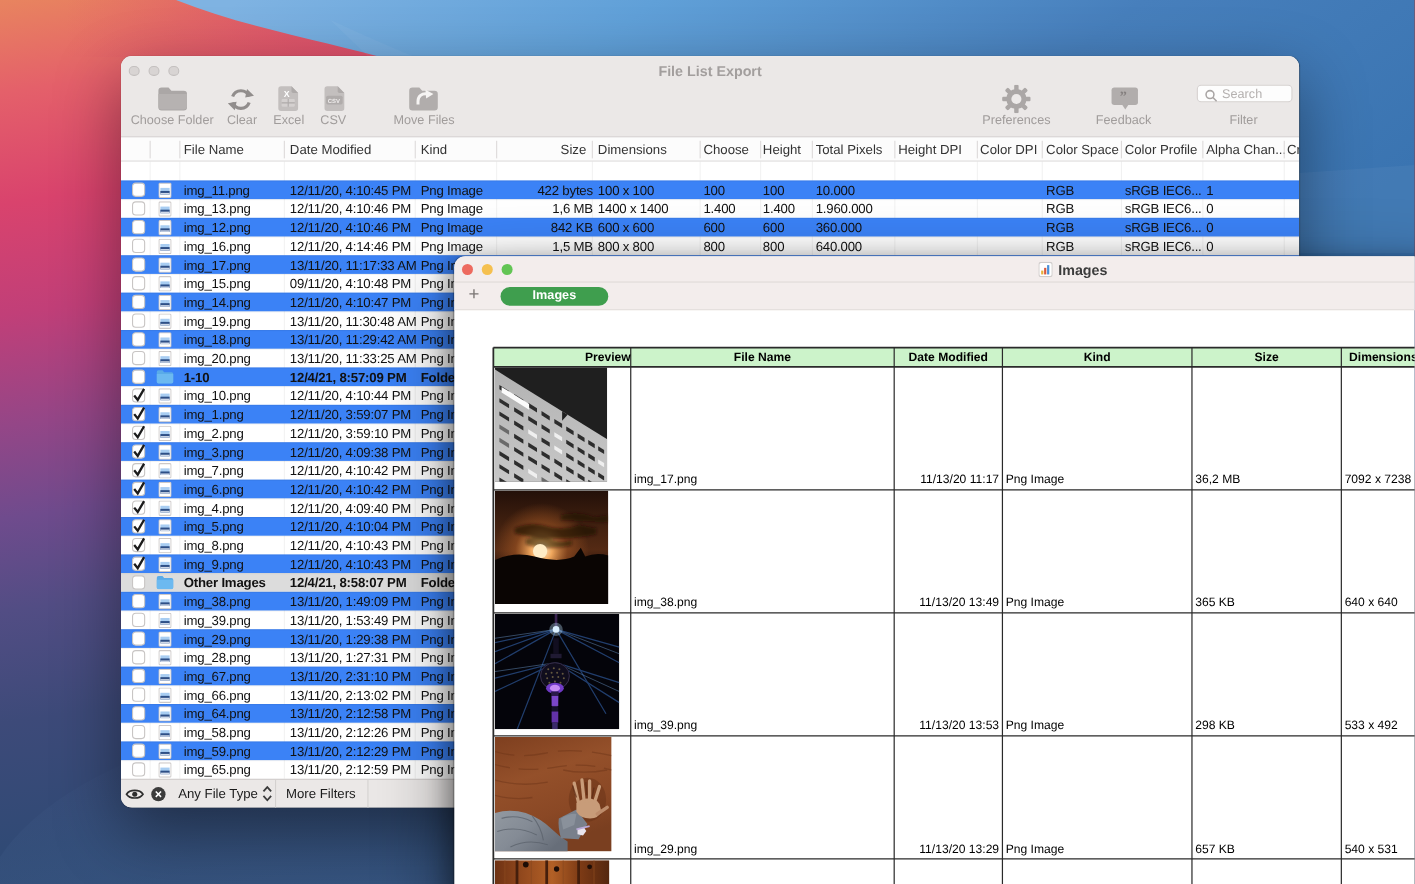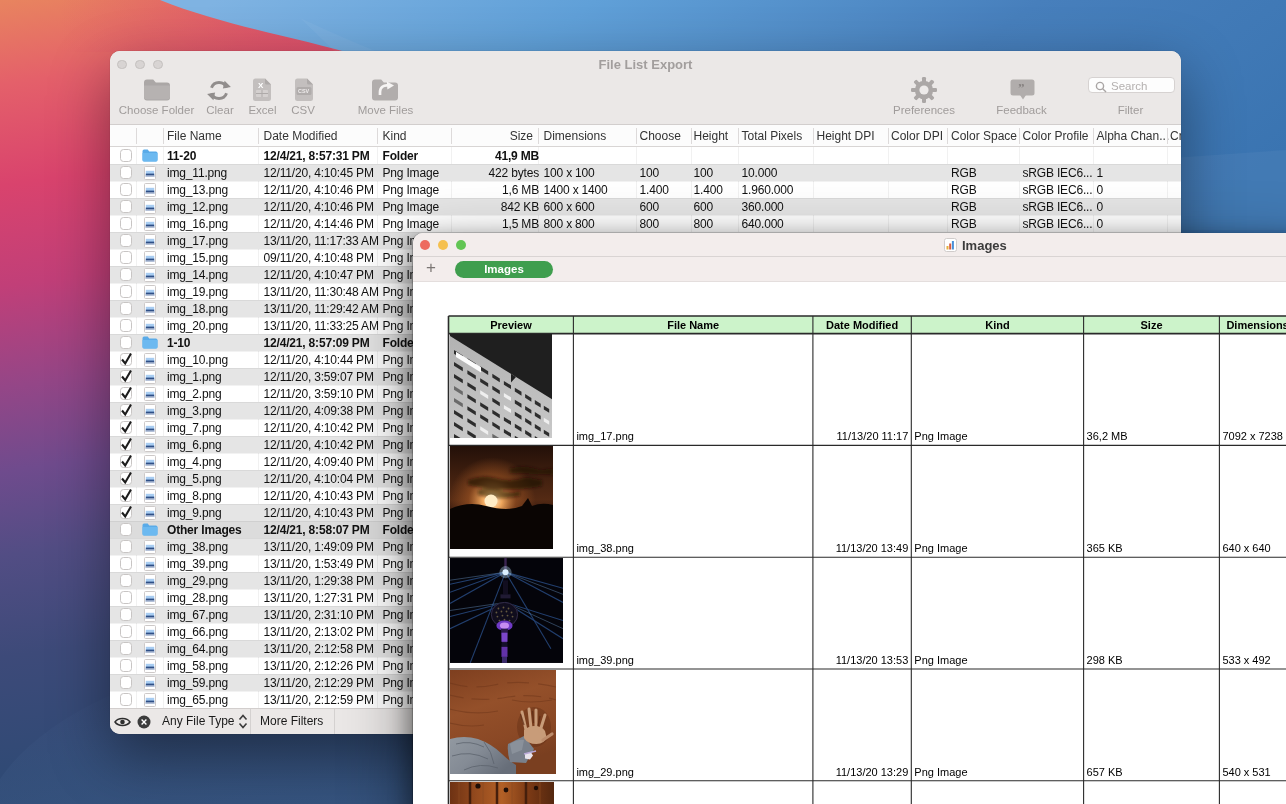--- a/index.html
+++ b/index.html
@@ -15,21 +15,21 @@
 #filesbox div{position:absolute;top:9px;font-size:12px;color:#4c4c4c;width:150px;text-align:center}
 #searchbox{position:absolute;left:978px;top:26px;width:87px;height:16px;background:#fdfdfd;border:1px solid #d6d2d1;border-radius:4px}
 #searchbox span{position:absolute;left:22px;top:1.5px;font-size:11.5px;color:#b4b0af}
 
 #thead{position:absolute;left:0;top:74px;width:1071px;height:22px;background:#fcfcfc;border-bottom:1px solid #d8d5d4}
 #thead .hl{position:absolute;font-size:12px;color:#333;top:4px;white-space:nowrap}
 .hsep{position:absolute;top:3px;height:16px;width:1px;background:#dddada}
 
 #rows{position:absolute;left:0;top:96px;width:1071px;height:561px;background:#fff}
 .row{position:absolute;left:0;width:1071px;height:17px;font-size:12px;color:#111;white-space:nowrap}
-.row.alt{background:#e5e5e5}
+.row.alt{background:#3b82f6}
 .row.sel{background:#dcdcdc}
 .row span{position:absolute;top:1.5px;letter-spacing:-0.18px}
 .row.bold span{font-weight:bold}
 .vsep{position:absolute;top:0;width:1px;height:561px;background:rgba(0,0,0,0.055)}
 .cb{position:absolute;left:9.5px;top:2px;width:12.5px;height:12.5px;border:1px solid #c8c5c4;border-radius:3.5px;background:#fff}
 .c-name{left:57px}.c-date{left:153.5px}.c-kind{left:272.5px}
 .c-size{left:290px;width:139px;text-align:right}
 .c-dim{left:433.5px}.c-w{left:529.5px}.c-h{left:583.5px}.c-tot{left:631.5px}
 .c-cs{left:841px}.c-cp{left:912.5px;width:100px;overflow:hidden}.c-al{left:986.5px}
 
@@ -196,31 +196,20 @@
       <div class="vsep" style="left:428px"></div>
       <div class="vsep" style="left:526px"></div>
       <div class="vsep" style="left:581px"></div>
       <div class="vsep" style="left:628px"></div>
       <div class="vsep" style="left:703px"></div>
       <div class="vsep" style="left:778px"></div>
       <div class="vsep" style="left:837px"></div>
       <div class="vsep" style="left:909px"></div>
       <div class="vsep" style="left:982.5px"></div>
       <div class="vsep" style="left:1057px"></div>
-      <div class="row bold" style="top:0px">
-        <div class="cb"></div>
-        <svg style="position:absolute;left:32px;top:2px" width="16" height="13">
-          <path d="M0.5,2.2 a1.6,1.6 0 0 1 1.6,-1.6 h3.6 l1.5,1.8 h6.7 a1.6,1.6 0 0 1 1.6,1.6 v6.8 a1.6,1.6 0 0 1 -1.6,1.6 h-11.8 a1.6,1.6 0 0 1 -1.6,-1.6 Z" fill="#5aabe8"></path>
-          <path d="M0.5,4 h15 v7 a1.6,1.6 0 0 1 -1.6,1.6 h-11.8 a1.6,1.6 0 0 1 -1.6,-1.6 Z" fill="#6cb9f0"></path>
-        </svg>
-        <span class="c-name">11-20</span>
-        <span class="c-date">12/4/21, 8:57:31 PM</span>
-        <span class="c-kind">Folder</span>
-        <span class="c-size">41,9 MB</span>
-      </div>
       <div class="row alt" style="top:17px">
         <div class="cb"></div>
         <svg style="position:absolute;left:34px;top:1.5px" width="12" height="14">
           <rect x="0.5" y="0.5" width="11" height="13" rx="1" fill="#fff" stroke="#cdc9c8"></rect>
           <rect x="1.8" y="4.8" width="8.4" height="6" fill="#a8cdf2"></rect>
           <rect x="1.8" y="7.6" width="8.4" height="3.2" fill="#2e4f86"></rect>
           <rect x="1.8" y="9.4" width="8.4" height="1.4" fill="#cfd8e8"></rect>
         </svg>
         <span class="c-name">img_11.png</span>
         <span class="c-date">12/11/20, 4:10:45 PM</span>
@@ -944,21 +933,21 @@
       <line x1="35.5" y1="547.8" x2="966.4" y2="547.8" stroke="#2a2a2a" stroke-width="1.1"></line>
       <line x1="35.5" y1="659.6" x2="966.4" y2="659.6" stroke="#2a2a2a" stroke-width="1.1"></line>
       <line x1="35.5" y1="83" x2="35.5" y2="659.6" stroke="#2a2a2a" stroke-width="1.6"></line>
       <line x1="160.4" y1="83" x2="160.4" y2="659.6" stroke="#2a2a2a" stroke-width="1.1"></line>
       <line x1="399.9" y1="83" x2="399.9" y2="659.6" stroke="#2a2a2a" stroke-width="1.1"></line>
       <line x1="498.3" y1="83" x2="498.3" y2="659.6" stroke="#2a2a2a" stroke-width="1.1"></line>
       <line x1="670.6" y1="83" x2="670.6" y2="659.6" stroke="#2a2a2a" stroke-width="1.1"></line>
       <line x1="806.4" y1="83" x2="806.4" y2="659.6" stroke="#2a2a2a" stroke-width="1.1"></line>
       <line x1="966.4" y1="83" x2="966.4" y2="659.6" stroke="#2a2a2a" stroke-width="1.1"></line>
     </svg>
-    <div style="position:absolute;left:35.5px;top:84px;width:124.9px;text-align:center;font-size:11px;font-weight:bold;line-height:16px">Preview</div>
+    <div style="position:absolute;left:35.5px;top:84px;width:124.9px;text-align:right;font-size:11px;font-weight:bold;line-height:16px">Preview</div>
     <div style="position:absolute;left:160.4px;top:84px;width:239.5px;text-align:center;font-size:11px;font-weight:bold;line-height:16px">File Name</div>
     <div style="position:absolute;left:399.9px;top:84px;width:98.4px;text-align:center;font-size:11px;font-weight:bold;line-height:16px">Date Modified</div>
     <div style="position:absolute;left:498.3px;top:84px;width:172.3px;text-align:center;font-size:11px;font-weight:bold;line-height:16px">Kind</div>
     <div style="position:absolute;left:670.6px;top:84px;width:135.8px;text-align:center;font-size:11px;font-weight:bold;line-height:16px">Size</div>
     <div style="position:absolute;left:806.4px;top:84px;width:160px;text-align:left;padding-left:7px;font-size:11px;font-weight:bold;line-height:16px">Dimensions</div>
     <div class="xtxt" style="left:163.4px;top:197.4px">img_17.png</div>
     <div class="xtxt" style="left:399.9px;top:197.4px;width:95.4px;text-align:right">11/13/20 11:17</div>
     <div class="xtxt" style="left:501.3px;top:197.4px">Png Image</div>
     <div class="xtxt" style="left:673.6px;top:197.4px">36,2 MB</div>
     <div class="xtxt" style="left:809.4px;top:197.4px">7092 x 7238</div>

